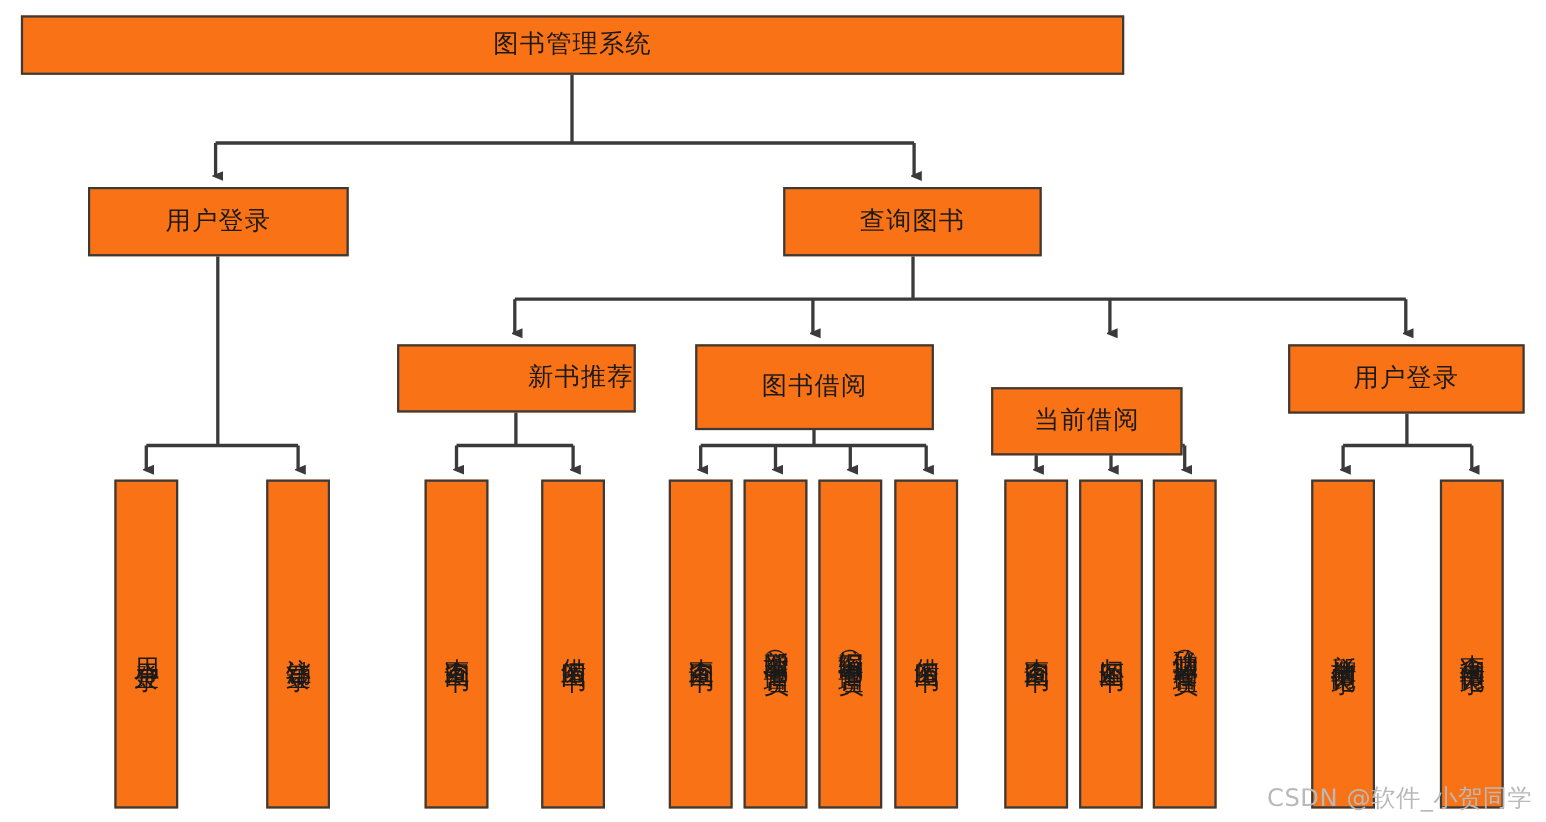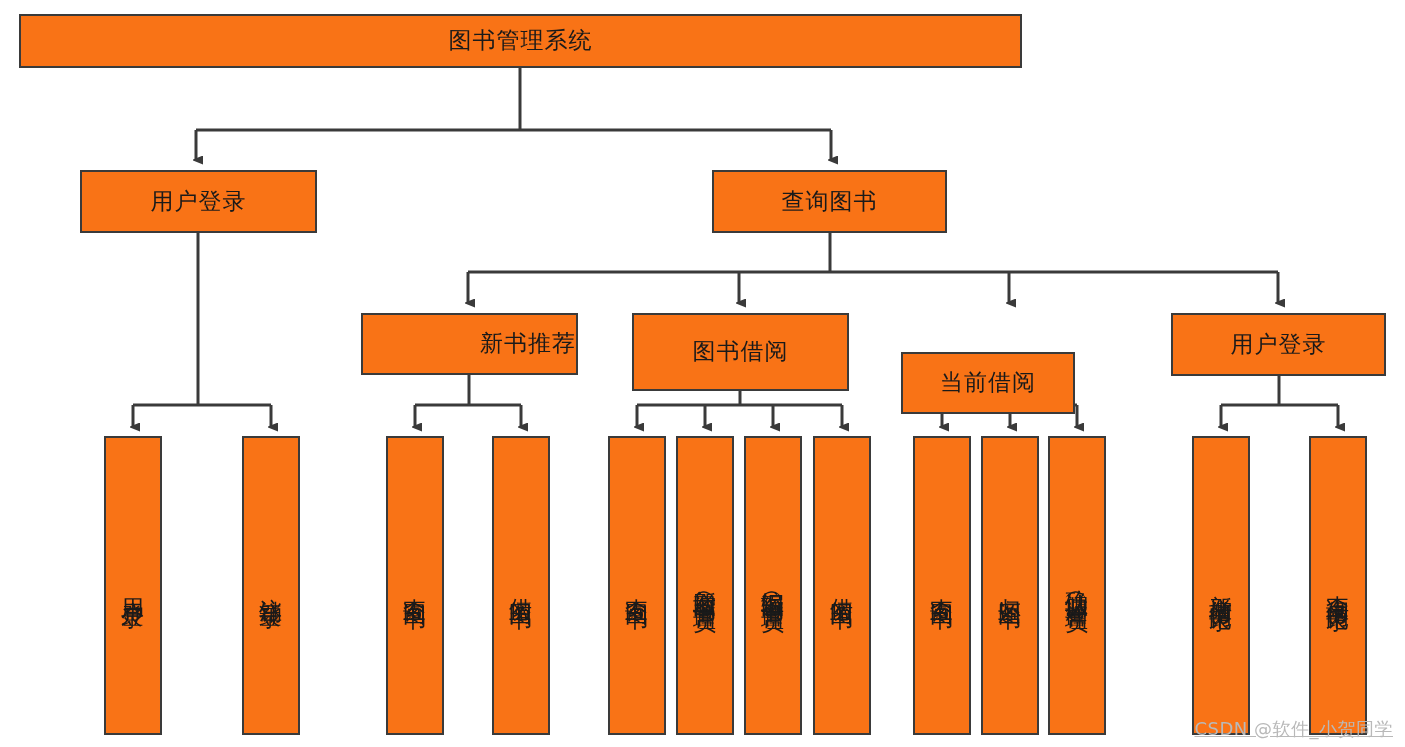--- a/index.html
+++ b/index.html
@@ -51,25 +51,24 @@
   .node.vertical .vlabel {
     writing-mode: vertical-rl;
     text-orientation: upright;
     white-space: nowrap;
     display: block;
   }
   .watermark {
     position: absolute;
     right: 12px;
     bottom: 6px;
-    font-size: 18px;
+    font-size: 22px;
     color: #b9b9b9;
     white-space: nowrap;
     letter-spacing: 0.5px;
-    text-decoration: underline;
   }
 </style>
 </head>
 <body>
 
 <div id="canvas">
 
   <svg id="wires" viewBox="0 0 1405 747">
     <defs>
       <marker id="arrow" markerWidth="10" markerHeight="10" refX="4.5" refY="7" orient="auto" markerUnits="userSpaceOnUse">

